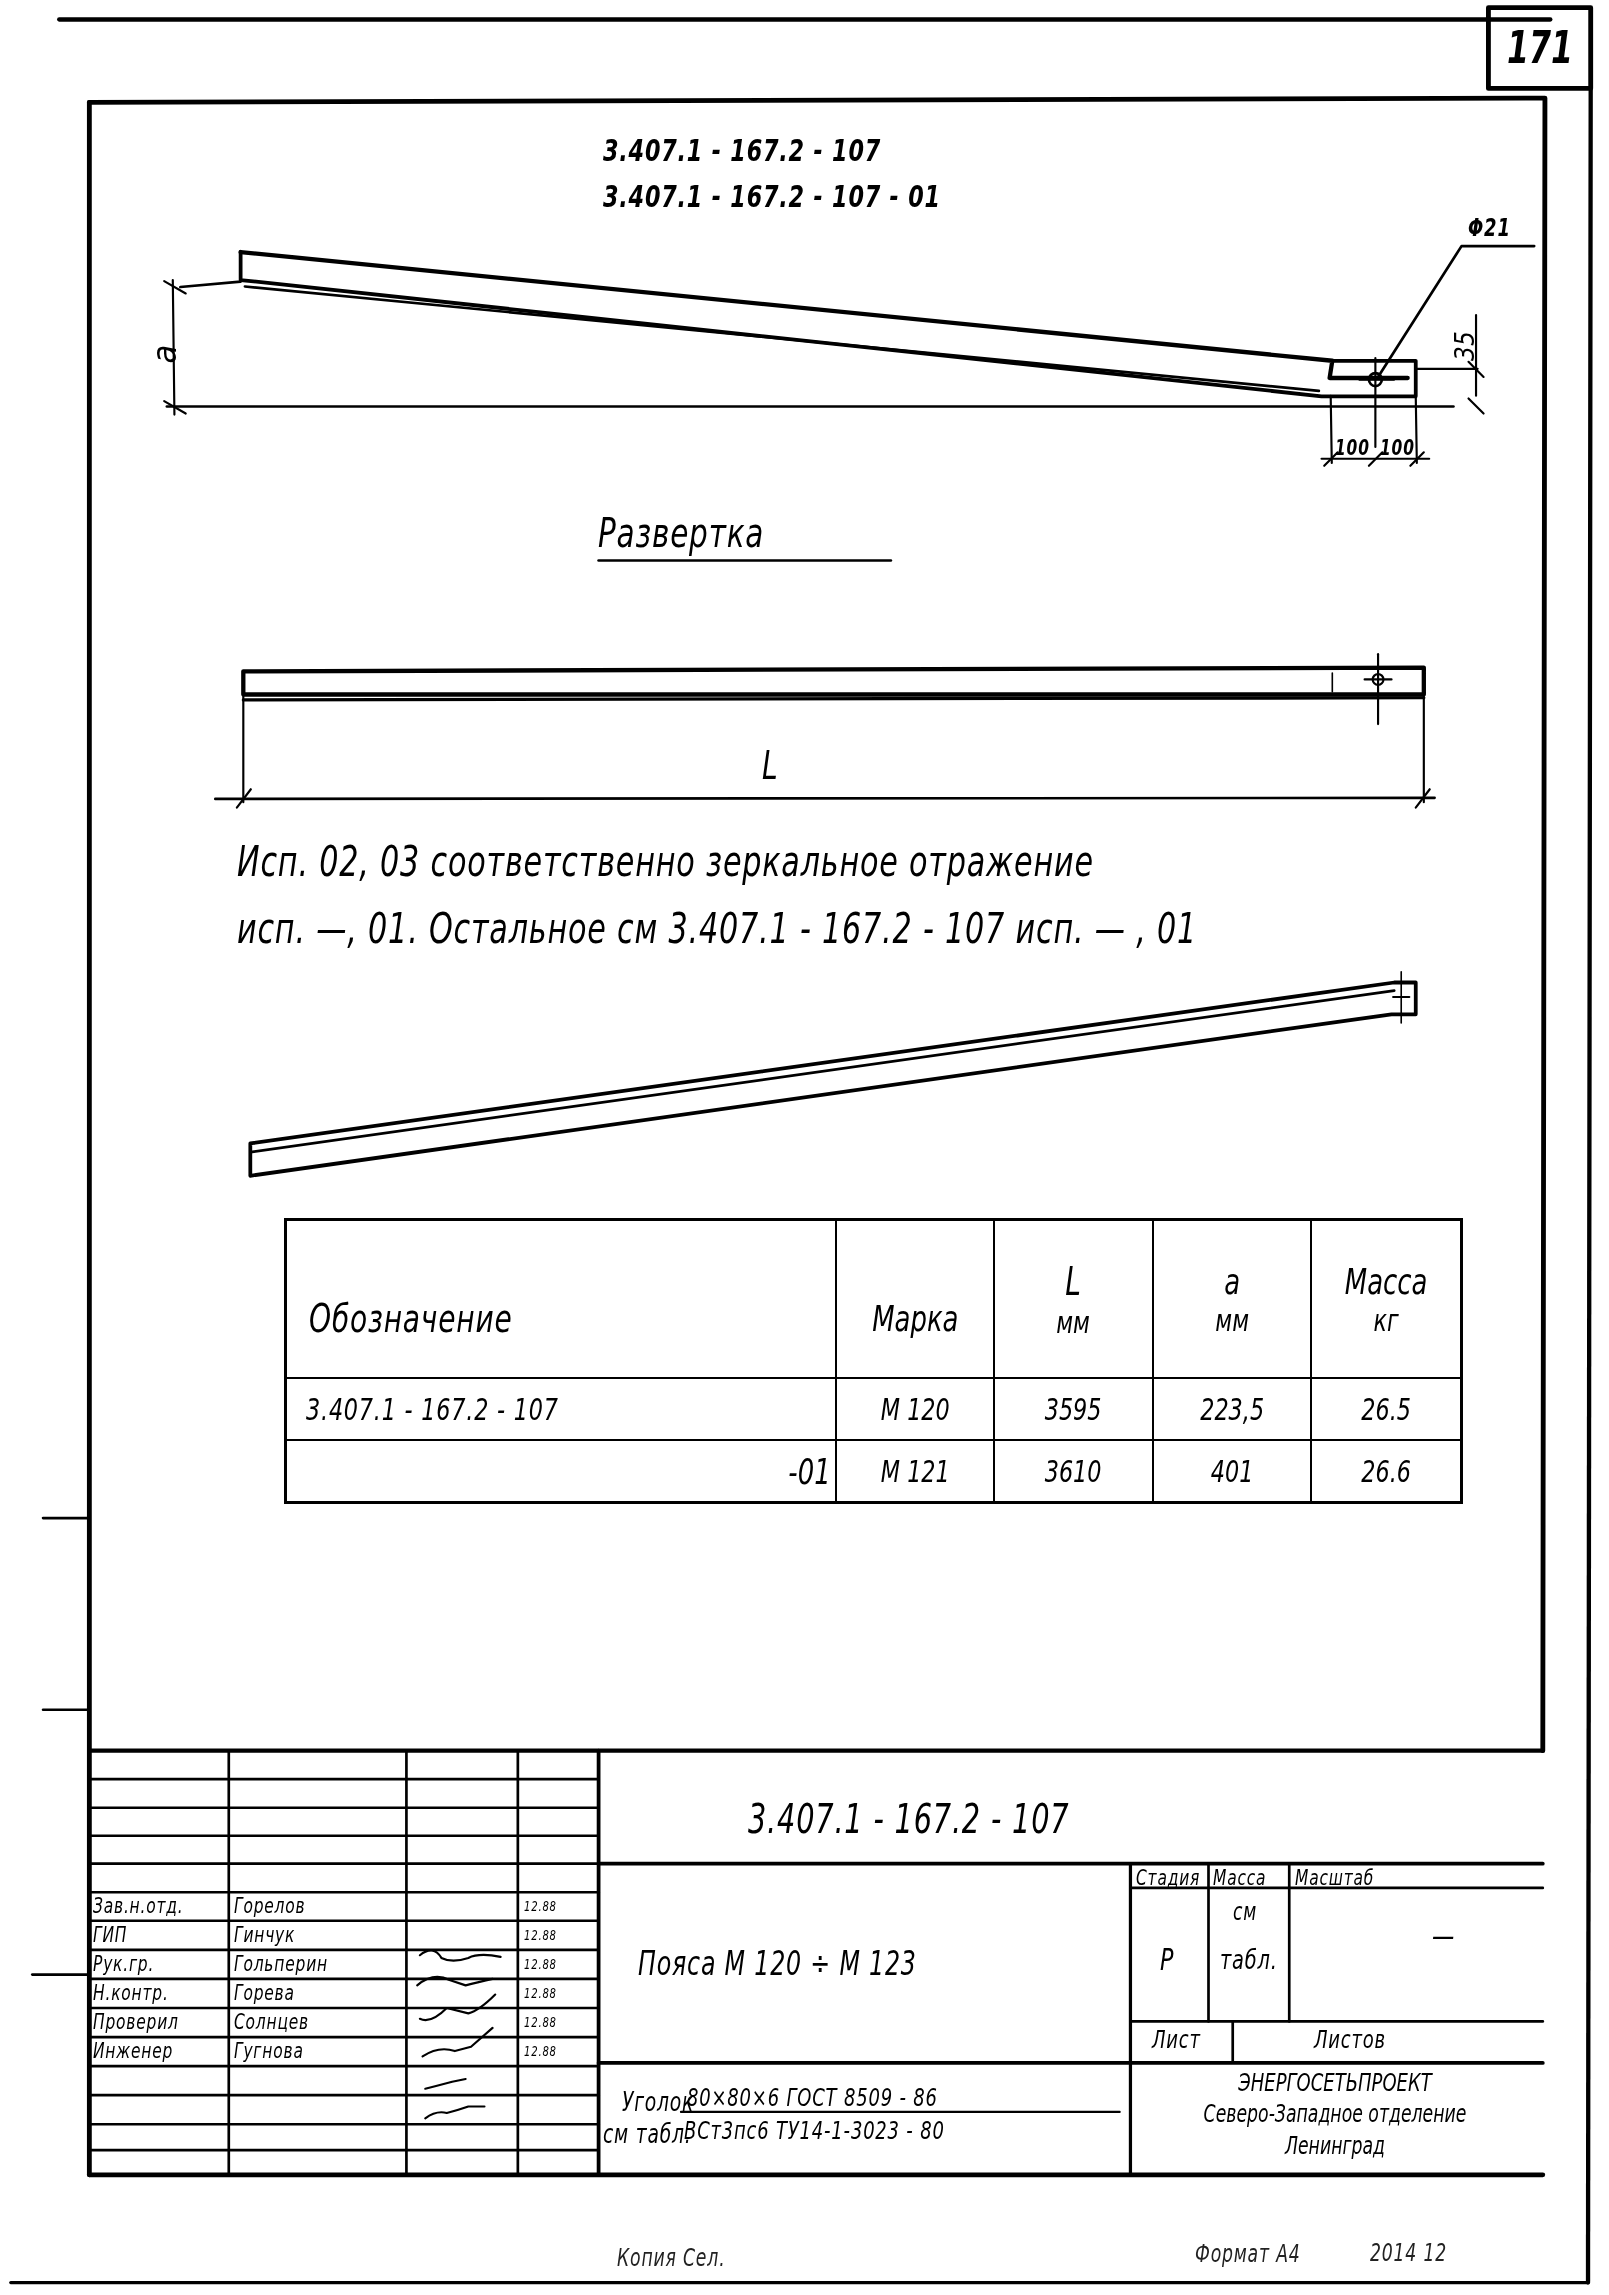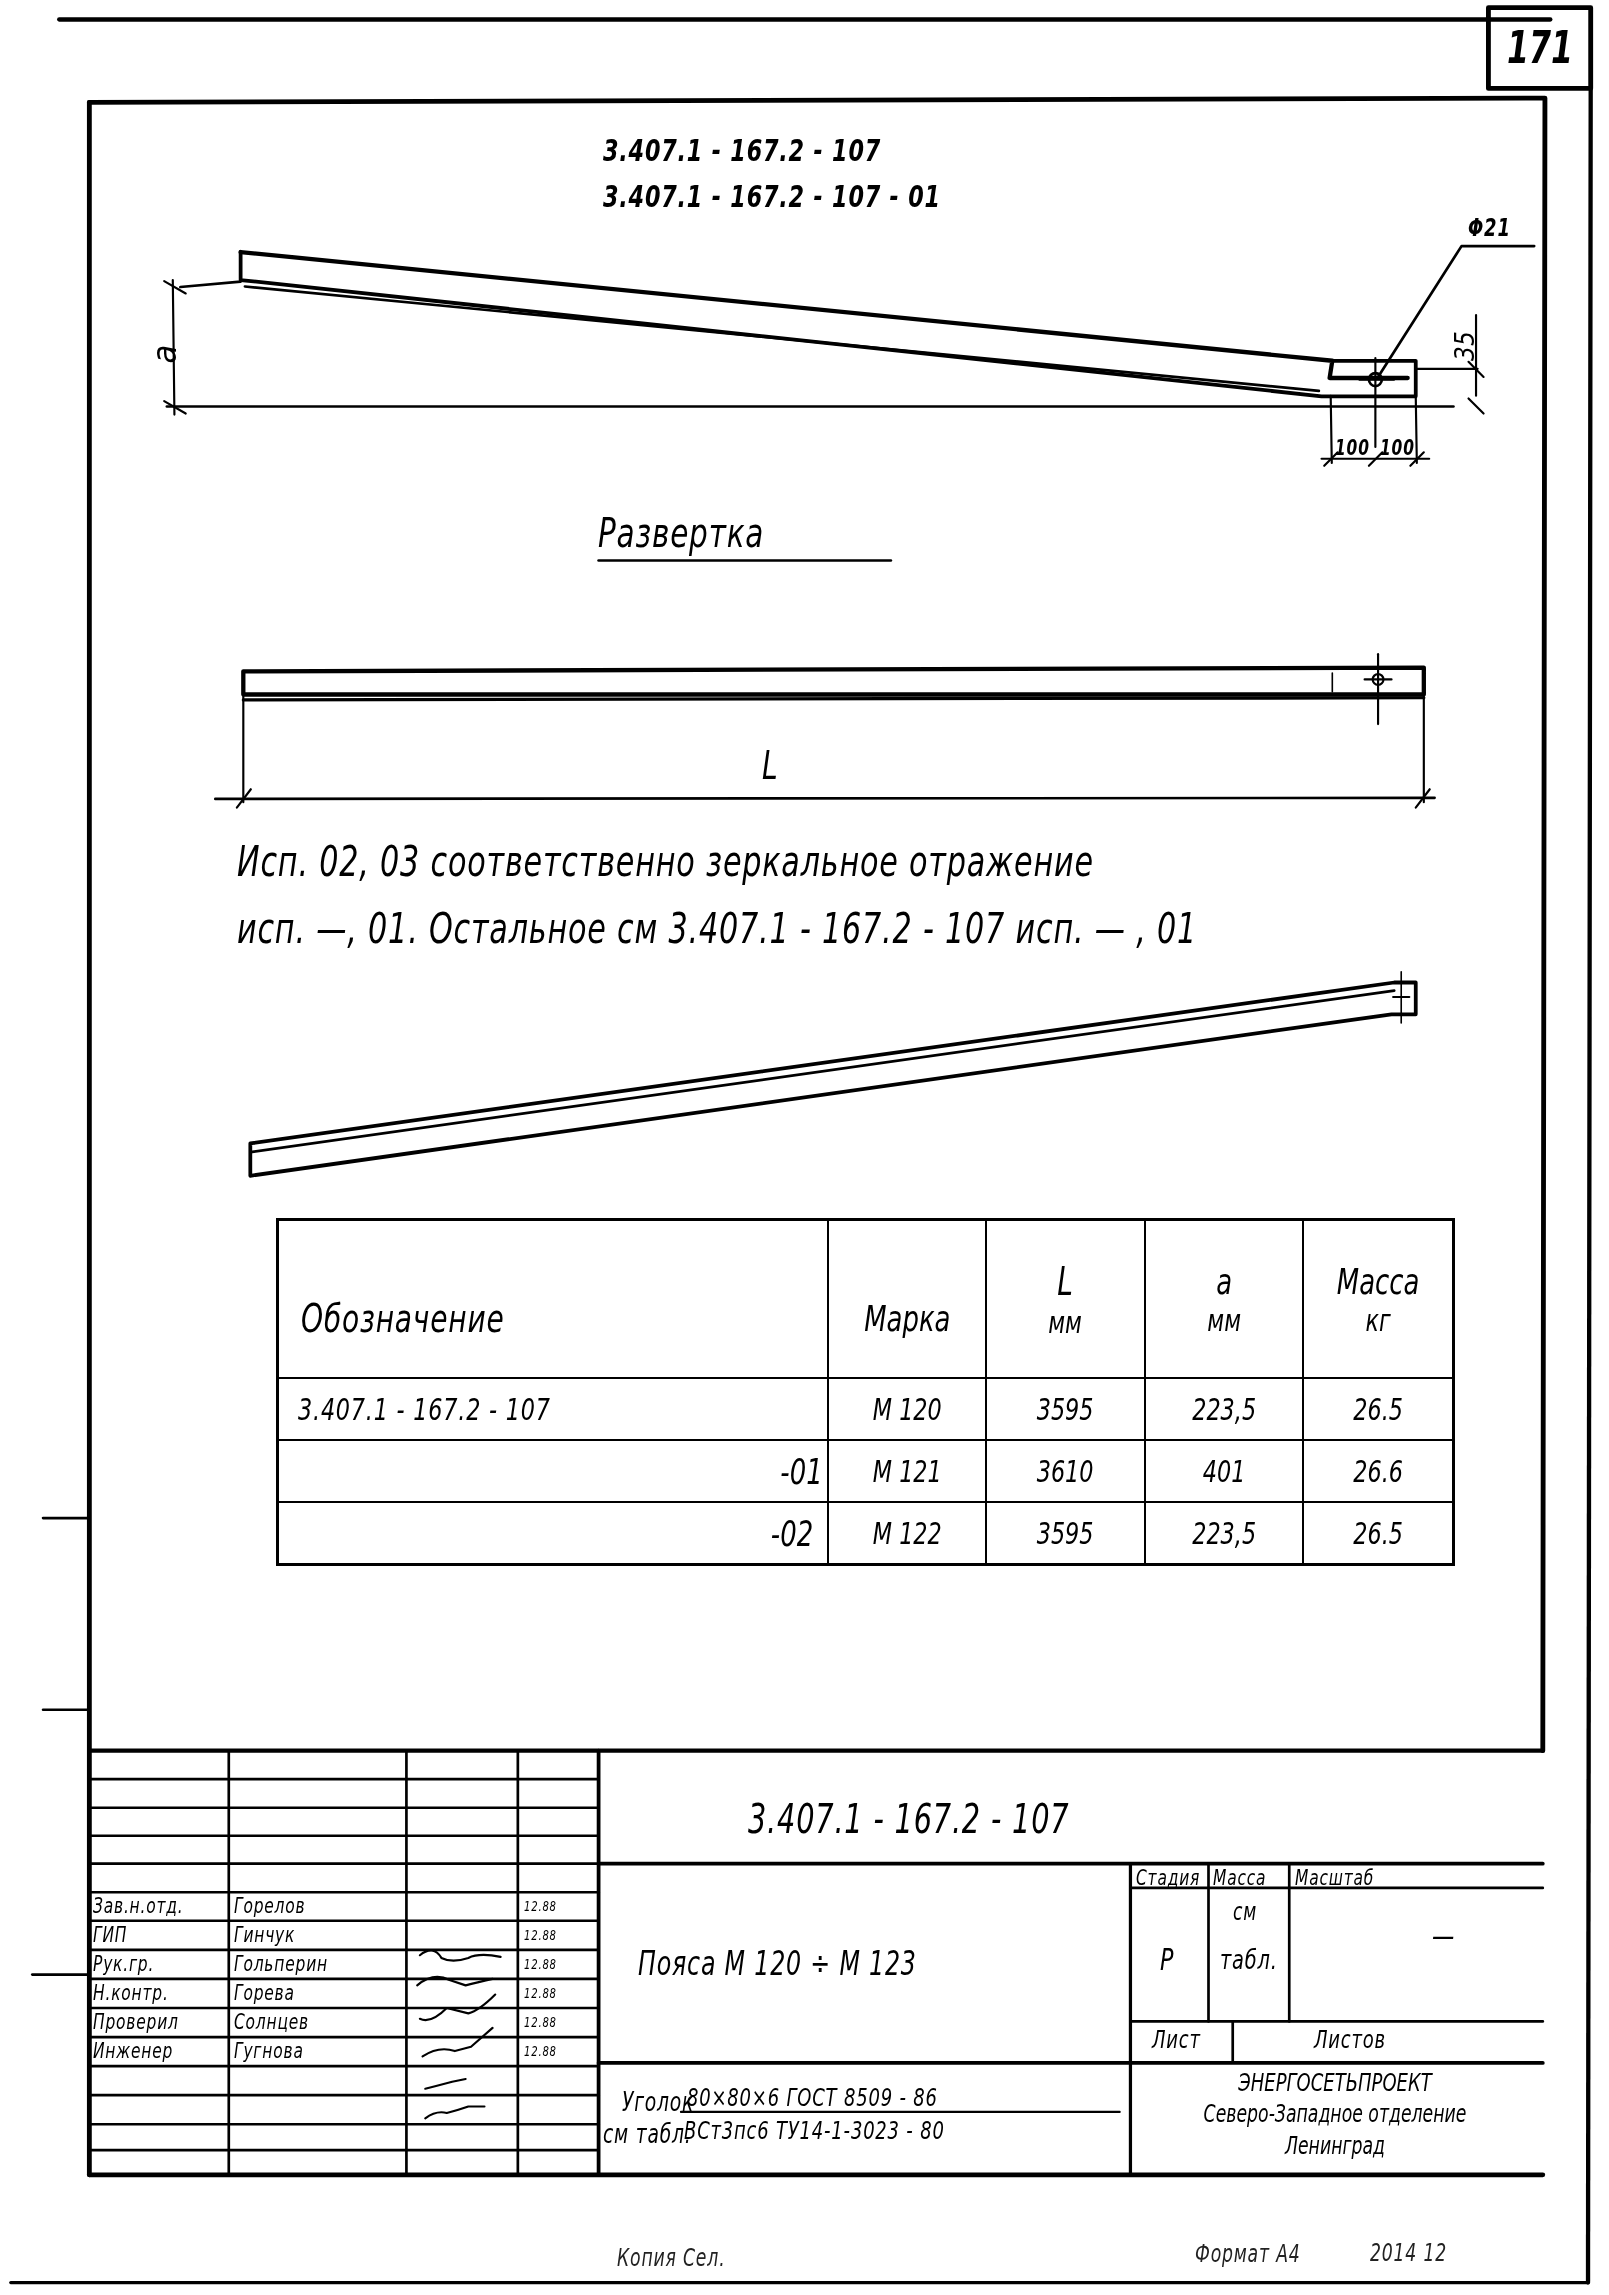--- a/index.html
+++ b/index.html
@@ -4,21 +4,21 @@
 <style>
   html, body { margin:0; padding:0; background:#fff; }
   body { width:1609px; height:2295px; position:relative; overflow:hidden;
          font-family:"DejaVu Sans Condensed","DejaVu Sans", sans-serif; color:#000; }
   .abs { position:absolute; }
   .hand { font-family:"DejaVu Sans", sans-serif; font-style:oblique; transform:scaleX(0.72); transform-origin:left center; white-space:nowrap; letter-spacing:1.1px; }
   .handc { font-family:"DejaVu Sans", sans-serif; font-style:oblique; transform:scaleX(0.72); transform-origin:center center; white-space:nowrap; text-align:center; }
   .handr { font-family:"DejaVu Sans", sans-serif; font-style:oblique; transform:scaleX(0.72); transform-origin:right center; white-space:nowrap; text-align:right; }
   svg.draw { position:absolute; left:0; top:0; }
   
-  .spec { position:absolute; left:276px; top:1218px; width:1179px; border-collapse:collapse; border:3.2px solid #000; }
+  .spec { position:absolute; left:284px; top:1218px; width:1179px; border-collapse:collapse; border:3.2px solid #000; }
   .spec td, .spec th { border:2.2px solid #000; padding:0; font-weight:normal; height:60px; font-size:31px; }
   .spec thead th { height:118px; }
 </style>
 </head>
 <body>
 
 <svg class="draw" width="1609" height="2295" viewBox="0 0 2989 4263">
   <g fill="none" stroke="#000" stroke-linecap="round" stroke-linejoin="round">
 
     <line x1="110" y1="36" x2="2880" y2="36" stroke-width="8"></line>
@@ -206,37 +206,20 @@
       <td>
           <span class="handc" style="display:block;">3610</span>
         </td>
       <td>
           <span class="handc" style="display:block;">401</span>
         </td>
       <td>
           <span class="handc" style="display:block;">26.6</span>
         </td>
     </tr>
-    <tr>
-      <td style="padding-right:13.5px;">
-          <span class="handr" style="display:block; font-size:36px;">-02</span>
-        </td>
-      <td>
-          <span class="handc" style="display:block;">М 122</span>
-        </td>
-      <td>
-          <span class="handc" style="display:block;">3595</span>
-        </td>
-      <td>
-          <span class="handc" style="display:block;">223,5</span>
-        </td>
-      <td>
-          <span class="handc" style="display:block;">26.5</span>
-        </td>
-    </tr>
   </tbody>
 </table>
 
 <div class="abs hand" style="left:748px; top:1796px; font-size:40px;">3.407.1 - 167.2 - 107</div>
 <div class="abs hand" style="left:638px; top:1944px; font-size:33px;">Пояса М 120 ÷ М 123</div>
 
 <div class="abs hand" style="left:1136px; top:1865px; font-size:21.5px;">Стадия</div>
 <div class="abs hand" style="left:1213px; top:1865px; font-size:21.5px;">Масса</div>
 <div class="abs hand" style="left:1295px; top:1865px; font-size:21.5px;">Масштаб</div>
 <div class="abs hand" style="left:1160px; top:1941px; font-size:31px;">Р</div>

